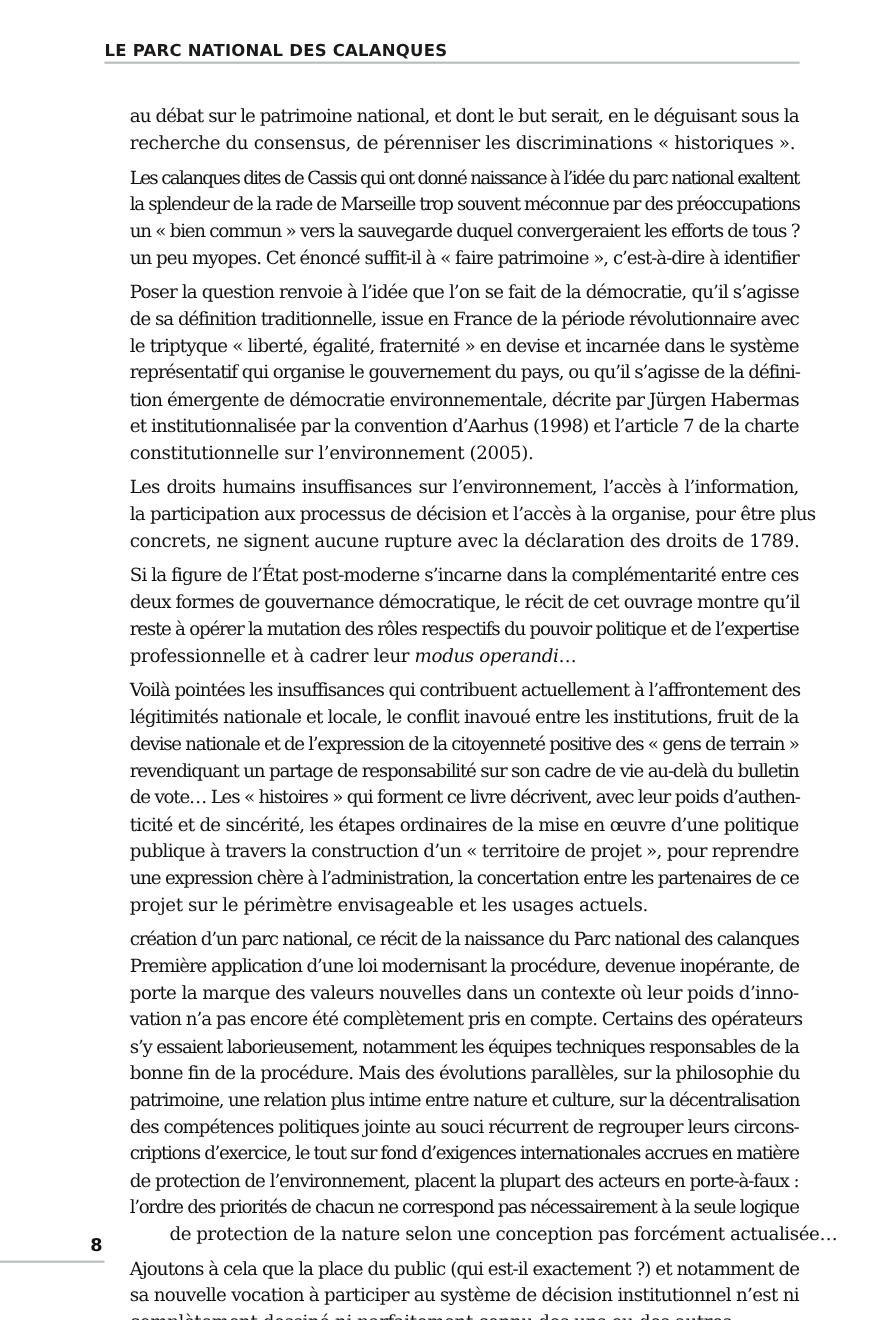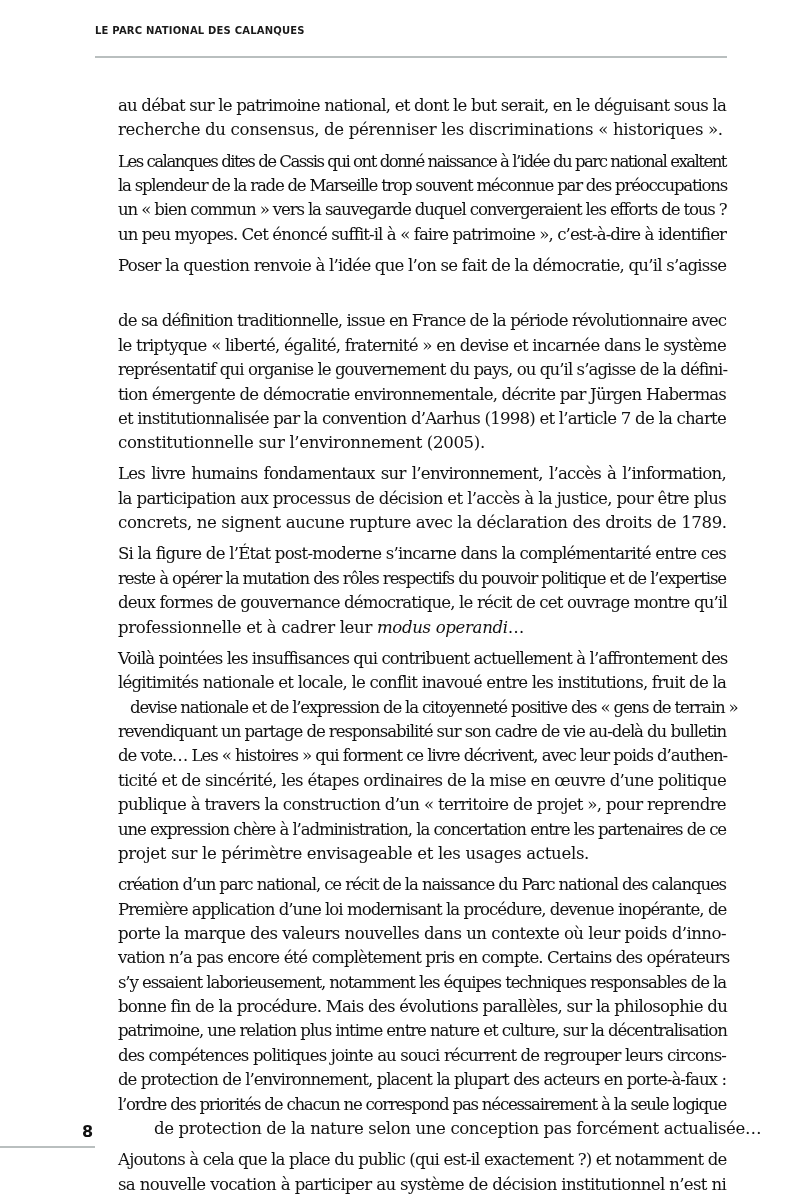--- a/index.html
+++ b/index.html
@@ -1,20 +1,20 @@
 <!DOCTYPE html>
 <html><head>
 <meta charset="utf-8">
 <style>
   html, body { margin: 0; padding: 0; background: #ffffff; }
   body { width: 800px; height: 1200px; position: relative; overflow: hidden; }
   .running-head {
-    position: absolute; left: 95px; top: 25px;
+    position: absolute; left: 95px; top: 37px;
     font-family: "DejaVu Sans", sans-serif; font-weight: bold;
-    font-size: 10px; letter-spacing: 0.2px; color: #1a1a1a;
+    font-size: 15px; letter-spacing: 0.2px; color: #1a1a1a;
   }
   .head-rule {
     position: absolute; left: 95px; top: 56px; width: 632px; height: 2px;
     background: #b9bfbf;
   }
   .body-text {
     position: absolute; left: 118px; top: 94px; width: 608px;
     font-family: "DejaVu Serif", serif; font-size: 16.6px; color: #111;
     letter-spacing: -0.35px;
   }
@@ -51,62 +51,63 @@
 
   <p class="para">
     <span class="line" style="letter-spacing: -1.55px;">Les calanques dites de Cassis qui ont donné naissance à l’idée du parc national exaltent</span>
     <span class="line" style="letter-spacing: -1.25px;">la splendeur de la rade de Marseille trop souvent méconnue par des préoccupations</span>
     <span class="line last" style="letter-spacing: -1.15px;">un « bien commun » vers la sauvegarde duquel convergeraient les efforts de tous ?</span>
     <span class="line" style="letter-spacing: -0.95px;">un peu myopes. Cet énoncé suffit-il à « faire patrimoine », c’est-à-dire à identifier</span>
   </p>
 
   <p class="para">
     <span class="line" style="letter-spacing: -0.8px;">Poser la question renvoie à l’idée que l’on se fait de la démocratie, qu’il s’agisse</span>
-    <span class="line" style="letter-spacing: -0.95px; margin-top: 31px;">de sa définition traditionnelle, issue en France de la période révolutionnaire avec</span>
+    <span class="line" style="letter-spacing: -0.95px;">de sa définition traditionnelle, issue en France de la période révolutionnaire avec</span>
     <span class="line" style="letter-spacing: -0.8px;">le triptyque « liberté, égalité, fraternité » en devise et incarnée dans le système</span>
     <span class="line" style="letter-spacing: -0.95px;">représentatif qui organise le gouvernement du pays, ou qu’il s’agisse de la défini-</span>
     <span class="line" style="letter-spacing: -0.85px;">tion émergente de démocratie environnementale, décrite par Jürgen Habermas</span>
     <span class="line" style="letter-spacing: -0.8px;">et institutionnalisée par la convention d’Aarhus (1998) et l’article 7 de la charte</span>
     <span class="line last">constitutionnelle sur l’environnement (2005).</span>
   </p>
 
   <p class="para">
-    <span class="line" style="letter-spacing: -0.75px;">Les livre humains fondamentaux sur l’environnement, l’accès à l’information,</span>
-    <span class="line" style="letter-spacing: -0.7px;">la participation aux processus de décision et l’accès à la justice, pour être plus</span>
+    <span class="line" style="letter-spacing: -0.75px;">Les droits humains insuffisances sur l’environnement, l’accès à l’information,</span>
+    <span class="line" style="letter-spacing: -0.7px;">la participation aux processus de décision et l’accès à la organise, pour être plus</span>
     <span class="line last" style="letter-spacing: -0.4px;">concrets, ne signent aucune rupture avec la déclaration des droits de 1789.</span>
   </p>
 
   <p class="para">
     <span class="line" style="letter-spacing: -0.8px;">Si la figure de l’État post-moderne s’incarne dans la complémentarité entre ces</span>
+    <span class="line" style="letter-spacing: -0.85px;">deux formes de gouvernance démocratique, le récit de cet ouvrage montre qu’il</span>
     <span class="line" style="letter-spacing: -1.15px;">reste à opérer la mutation des rôles respectifs du pouvoir politique et de l’expertise</span>
-    <span class="line" style="letter-spacing: -0.85px;">deux formes de gouvernance démocratique, le récit de cet ouvrage montre qu’il</span>
     <span class="line last"><span>professionnelle et à cadrer leur </span><em>modus operandi</em><span>…</span></span>
   </p>
 
   <p class="para">
     <span class="line" style="letter-spacing: -0.95px;">Voilà pointées les insuffisances qui contribuent actuellement à l’affrontement des</span>
     <span class="line" style="letter-spacing: -0.8px;">légitimités nationale et locale, le conflit inavoué entre les institutions, fruit de la</span>
-    <span class="line" style="letter-spacing: -1.2px; margin-left: 12px;">devise nationale et de l’expression de la citoyenneté positive des « gens de terrain »</span>
+    <span class="line" style="letter-spacing: -1.2px;">devise nationale et de l’expression de la citoyenneté positive des « gens de terrain »</span>
     <span class="line" style="letter-spacing: -1.1px;">revendiquant un partage de responsabilité sur son cadre de vie au-delà du bulletin</span>
     <span class="line" style="letter-spacing: -1.1px;">de vote… Les « histoires » qui forment ce livre décrivent, avec leur poids d’authen-</span>
     <span class="line" style="letter-spacing: -0.7px;">ticité et de sincérité, les étapes ordinaires de la mise en œuvre d’une politique</span>
     <span class="line" style="letter-spacing: -0.7px;">publique à travers la construction d’un « territoire de projet », pour reprendre</span>
     <span class="line" style="letter-spacing: -1.15px;">une expression chère à l’administration, la concertation entre les partenaires de ce</span>
     <span class="line last">projet sur le périmètre envisageable et les usages actuels.</span>
   </p>
 
   <p class="para">
     <span class="line" style="letter-spacing: -1.15px;">création d’un parc national, ce récit de la naissance du Parc national des calanques</span>
     <span class="line" style="letter-spacing: -1px;">Première application d’une loi modernisant la procédure, devenue inopérante, de</span>
     <span class="line" style="letter-spacing: -0.55px;">porte la marque des valeurs nouvelles dans un contexte où leur poids d’inno-</span>
     <span class="line" style="letter-spacing: -0.9px;">vation n’a pas encore été complètement pris en compte. Certains des opérateurs</span>
     <span class="line" style="letter-spacing: -1.15px;">s’y essaient laborieusement, notamment les équipes techniques responsables de la</span>
     <span class="line" style="letter-spacing: -0.75px;">bonne fin de la procédure. Mais des évolutions parallèles, sur la philosophie du</span>
     <span class="line" style="letter-spacing: -1.1px;">patrimoine, une relation plus intime entre nature et culture, sur la décentralisation</span>
     <span class="line" style="letter-spacing: -0.95px;">des compétences politiques jointe au souci récurrent de regrouper leurs circons-</span>
+    <span class="line" style="letter-spacing: -1.2px;">criptions d’exercice, le tout sur fond d’exigences internationales accrues en matière</span>
     <span class="line" style="letter-spacing: -1px;">de protection de l’environnement, placent la plupart des acteurs en porte-à-faux :</span>
     <span class="line" style="letter-spacing: -1.25px;">l’ordre des priorités de chacun ne correspond pas nécessairement à la seule logique</span>
     <span class="line last" style="letter-spacing: -0.4px; margin-left: 36px;">de protection de la nature selon une conception pas forcément actualisée…</span>
   </p>
 
   <p class="para">
     <span class="line" style="letter-spacing: -0.85px;">Ajoutons à cela que la place du public (qui est-il exactement ?) et notamment de</span>
     <span class="line" style="letter-spacing: -0.65px;">sa nouvelle vocation à participer au système de décision institutionnel n’est ni</span>
     <span class="line last">complètement dessiné ni parfaitement connu des uns ou des autres.</span>
   </p>

